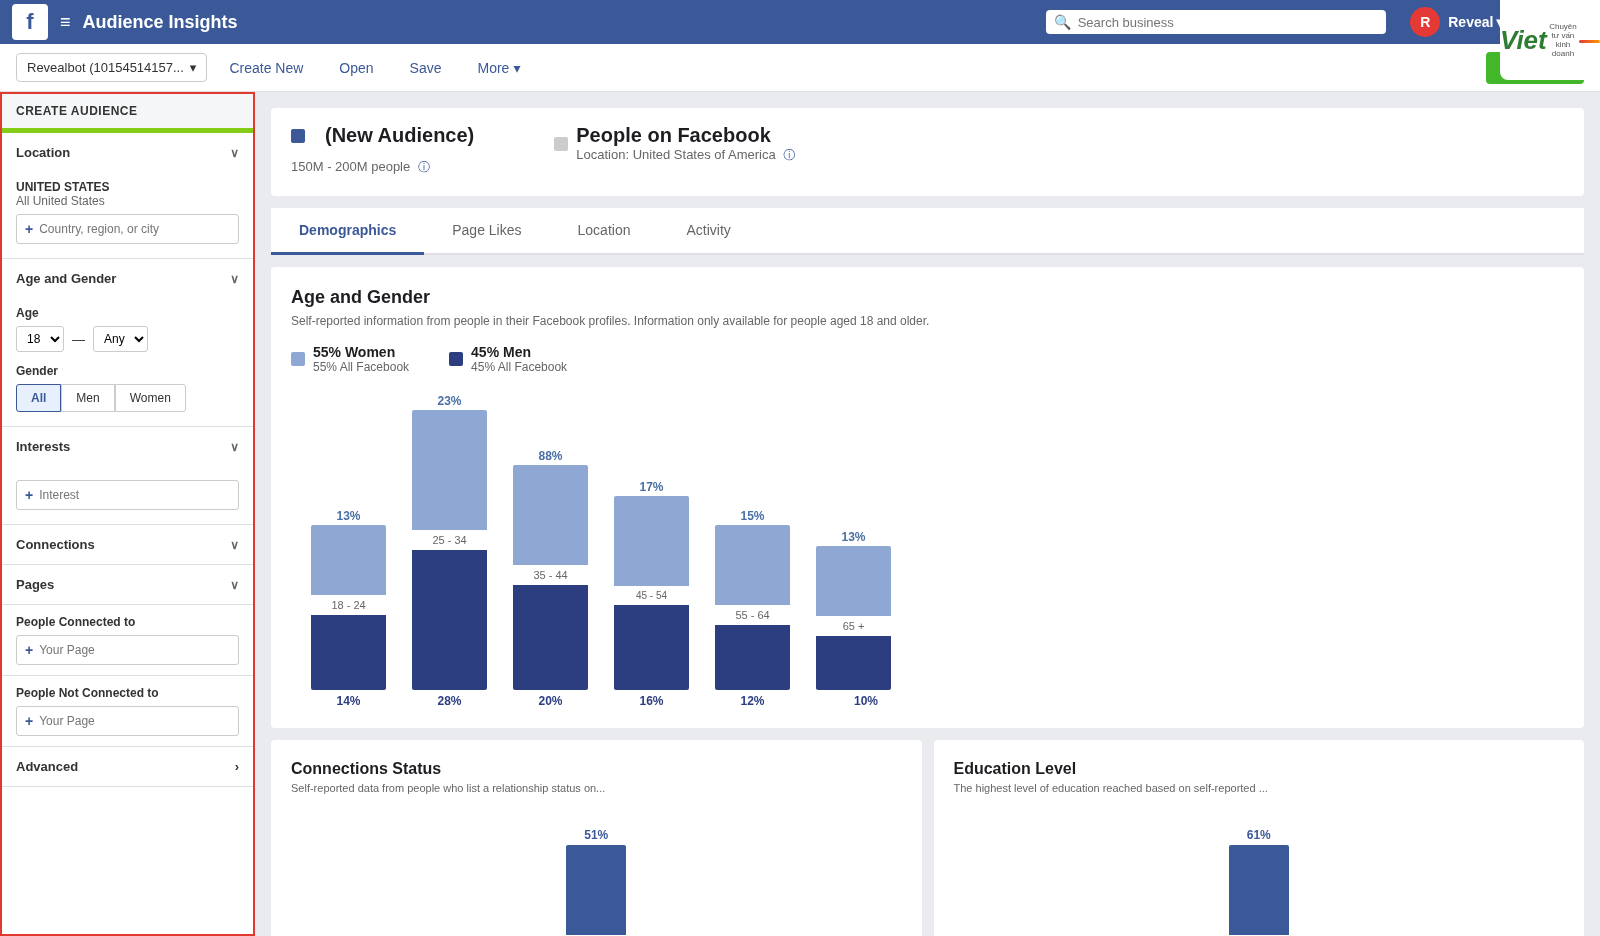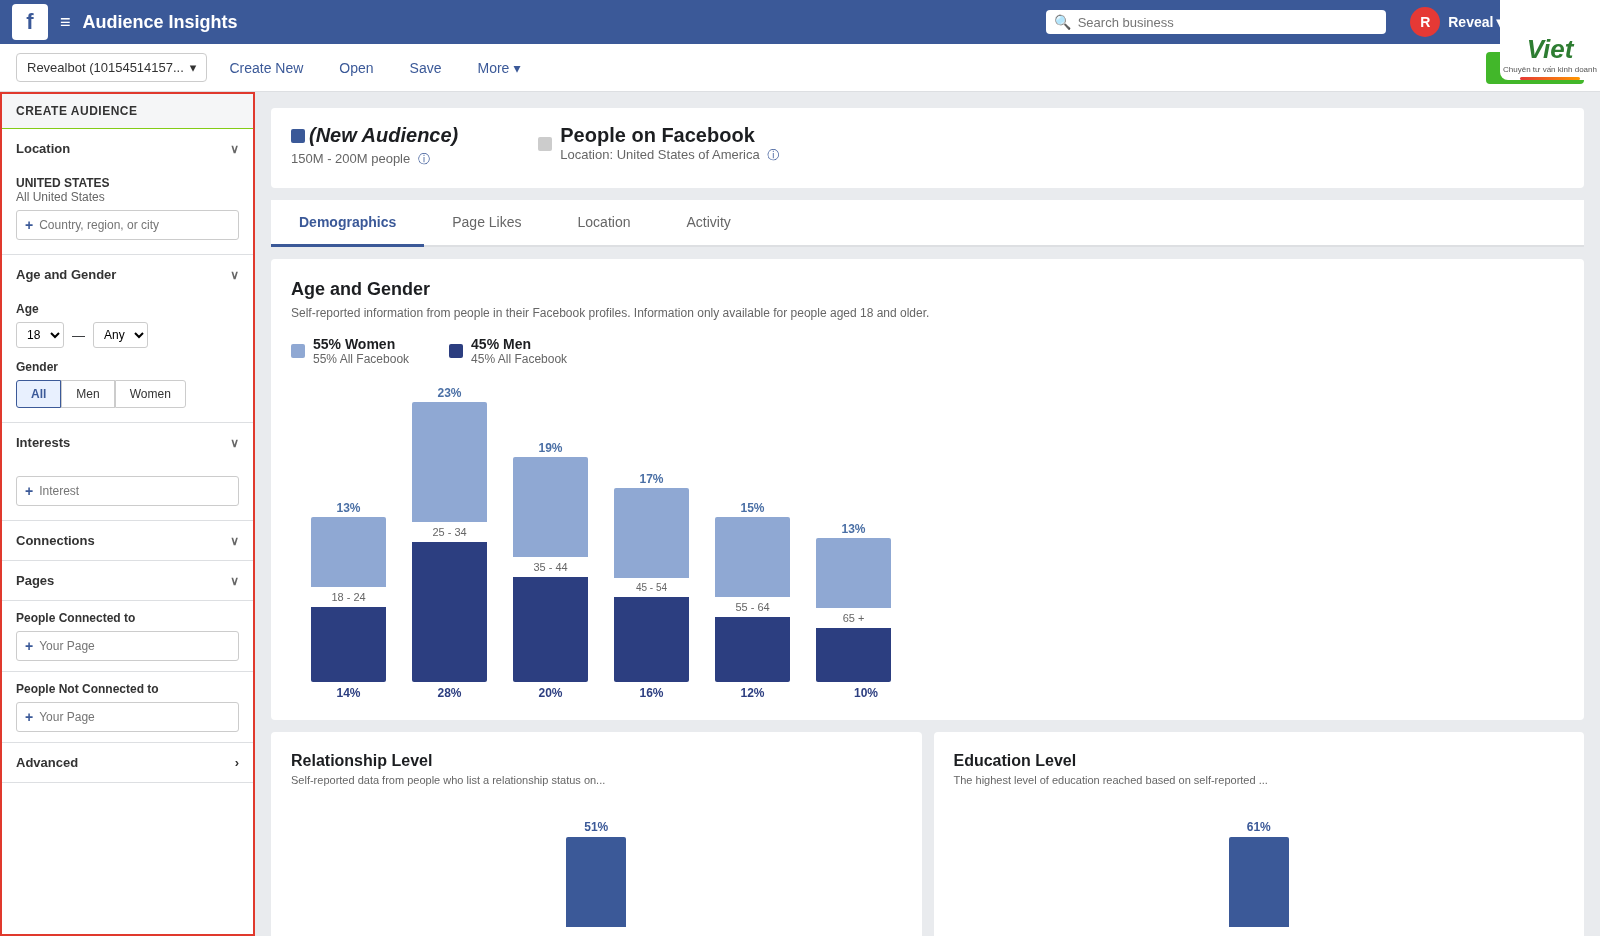--- a/index.html
+++ b/index.html
@@ -122,21 +122,21 @@
     
     .create-audience-panel {
       width: 255px;
       background: #fff;
       border: 2px solid #e0392d;
       flex-shrink: 0;
       overflow-y: auto;
     }
     .panel-title {
       background: #f5f6f7;
-      border-bottom: 1px solid #84cc16;
+      border-bottom: 5px solid #84cc16;
       padding: 10px 14px;
       font-weight: 700;
       font-size: 12px;
       text-transform: uppercase;
       letter-spacing: 0.5px;
       color: #333;
     }
     .panel-section {
       border-bottom: 1px solid #dddfe2;
     }
@@ -209,21 +209,21 @@
     .audience-header {
       background: #fff;
       border-radius: 4px;
       padding: 16px 20px;
       margin-bottom: 12px;
       display: flex;
       align-items: flex-start;
       gap: 80px;
     }
     .audience-left {}
-    .audience-title-row { display: flex; align-items: center; gap: 4px; margin-bottom: 4px; font-style: italic; }
+    .audience-title-row { display: flex; align-items: center; gap: 20px; margin-bottom: 12px; }
     .audience-color-box { width: 14px; height: 14px; background: #3b5998; border-radius: 2px; }
     .audience-name { font-size: 20px; font-weight: 700; color: #1c1e21; }
     .audience-count { font-size: 13px; color: #666; margin-bottom: 4px; }
     .info-icon { color: #3b5998; font-size: 12px; margin-left: 4px; cursor: pointer; }
     .people-fb { display: flex; align-items: center; gap: 8px; }
     .people-fb-box { width: 14px; height: 14px; background: #ccc; border-radius: 2px; }
     .people-fb-title { font-size: 20px; font-weight: 700; color: #1c1e21; }
     .people-fb-sub { font-size: 13px; color: #666; }
 
     
@@ -309,21 +309,21 @@
     <div class="reveal-badge">R</div>
     <span class="reveal-label">
       <span>Reveal</span>
       <span>▾</span>
     </span>
     <span class="nav-icon">🔔</span>
     <span class="nav-icon">⚙</span>
     <span class="nav-icon">?</span>
   </div>
 
-  <div class="viet-logo" style="position:absolute;right:0;top:0;width:100px;height:80px;background:#fff;display:flex;flex-direction:column;align-items:center;justify-content:flex-end;border-bottom-left-radius:8px;z-index:200;margin-left:21px;">
+  <div class="viet-logo" style="position:absolute;right:0;top:0;width:100px;height:80px;background:#fff;display:flex;flex-direction:row;align-items:center;justify-content:flex-start;border-bottom-left-radius:8px;z-index:200;margin-left:21px;">
     <span style="font-size:26px;font-weight:900;color:#2e7d32;font-style:italic;">Viet</span>
     <span style="font-size:8px;color:#555;text-align:center;">Chuyên tư vấn kinh doanh</span>
     <div style="width:60px;height:3px;background:linear-gradient(to right,#e53935,#ff9800);margin-top:3px;border-radius:2px;"></div>
   </div>
 </div>
 
 <div class="toolbar">
   <div class="toolbar-dropdown">
     <span>Revealbot (10154514157...</span>
     <span>▾</span>
@@ -498,21 +498,21 @@
             <div style="font-size: 12px; color: rgb(44, 62, 128); font-weight: 700; margin-top: 4px;">14%</div>
           </div>
           <div style="display: flex; flex-direction: column; align-items: center; width: 95px;">
             <div style="font-size: 12px; color: rgb(74, 111, 165); font-weight: 700; margin-bottom: 2px;">23%</div>
             <div style="width: 75px; height: 120px; background: rgb(143, 168, 211); border-radius: 2px 2px 0px 0px;"></div>
             <div style="font-size: 11px; color: rgb(102, 102, 102); margin: 4px 8px; text-align: center;">25 - 34</div>
             <div style="width: 75px; height: 140px; background: rgb(44, 62, 128); border-radius: 0px 0px 2px 2px;"></div>
             <div style="font-size: 12px; color: rgb(44, 62, 128); font-weight: 700; margin-top: 4px;">28%</div>
           </div>
           <div style="display: flex; flex-direction: column; align-items: center; width: 95px;">
-            <div style="font-size: 12px; color: rgb(74, 111, 165); font-weight: 700; margin-bottom: 2px;">19%</div>
+            <div style="font-size: 12px; color: rgb(74, 111, 165); font-weight: 700; margin-bottom: 2px;">88%</div>
             <div style="width: 75px; height: 100px; background: rgb(143, 168, 211); border-radius: 2px 2px 0px 0px;"></div>
             <div style="font-size: 11px; color: rgb(102, 102, 102); margin: 4px 0px; text-align: center;">35 - 44</div>
             <div style="width: 75px; height: 105px; background: rgb(44, 62, 128); border-radius: 0px 0px 2px 2px;"></div>
             <div style="font-size: 12px; color: rgb(44, 62, 128); font-weight: 700; margin-top: 4px;">20%</div>
           </div>
           <div style="display: flex; flex-direction: column; align-items: center; width: 95px;">
             <div style="font-size: 12px; color: rgb(74, 111, 165); font-weight: 700; margin-bottom: 2px;">17%</div>
             <div style="width: 75px; height: 90px; background: rgb(143, 168, 211); border-radius: 2px 2px 0px 0px;"></div>
             <div style="font-size: 10px; color: rgb(102, 102, 102); margin: 4px 0px; text-align: center;">45 - 54</div>
             <div style="width: 75px; height: 85px; background: rgb(44, 62, 128); border-radius: 0px 0px 2px 2px;"></div>
@@ -530,21 +530,21 @@
             <div style="width: 75px; height: 70px; background: rgb(143, 168, 211); border-radius: 2px 2px 0px 0px;"></div>
             <div style="font-size: 11px; color: rgb(102, 102, 102); margin: 4px 0px; text-align: center;">65 +</div>
             <div style="width: 75px; height: 54px; background: rgb(44, 62, 128); border-radius: 0px 0px 2px 2px;"></div>
             <div style="font-size: 12px; color: rgb(44, 62, 128); font-weight: 700; margin-top: 4px; margin-left: 25px;">10%</div>
           </div>
         </div>
     </div>
 
     <div class="bottom-cards-row">
       <div class="bottom-card">
-        <div class="bottom-card-title">Relationship Level</div>
+        <div class="bottom-card-title">Connections Status</div>
         <div class="bottom-card-sub">Self-reported data from people who list a relationship status on...</div>
         <div class="mini-bar-chart">
           <span class="mini-bar-label">51%</span>
           <div class="mini-bar" style="height:90px;"></div>
         </div>
       </div>
       <div class="bottom-card">
         <div class="bottom-card-title">Education Level</div>
         <div class="bottom-card-sub">The highest level of education reached based on self-reported ...</div>
         <div class="mini-bar-chart">

